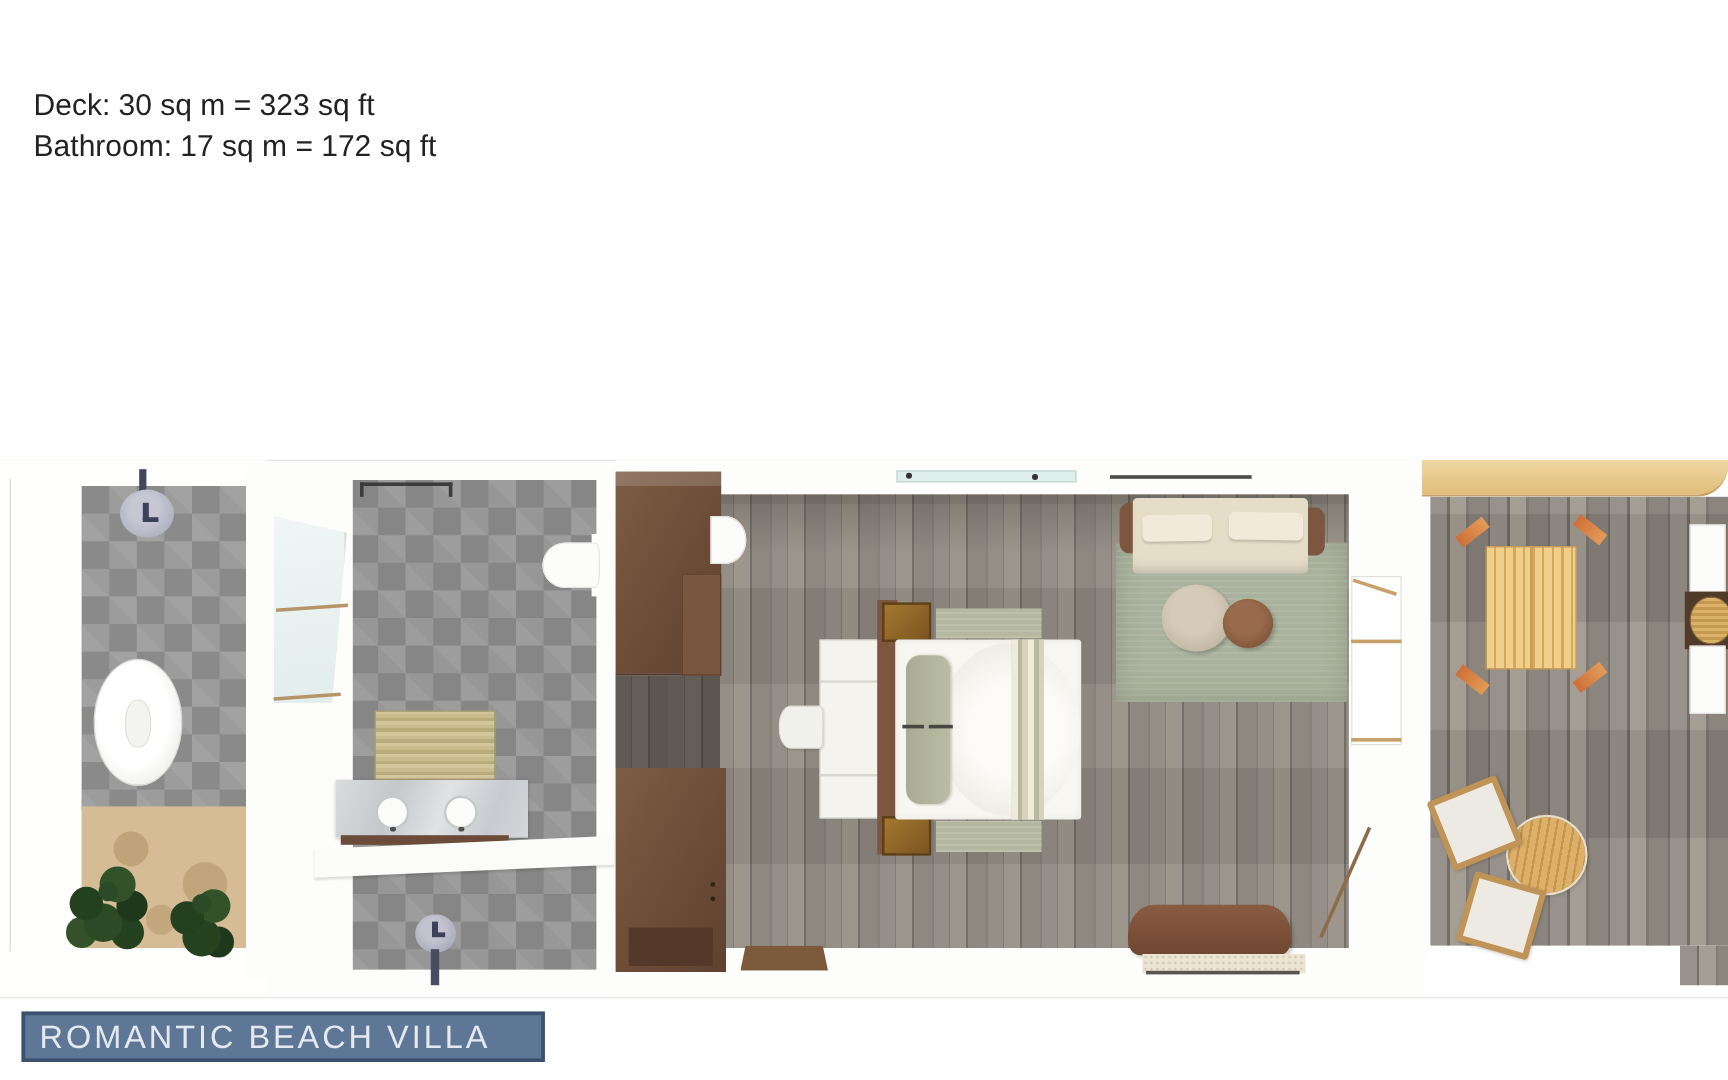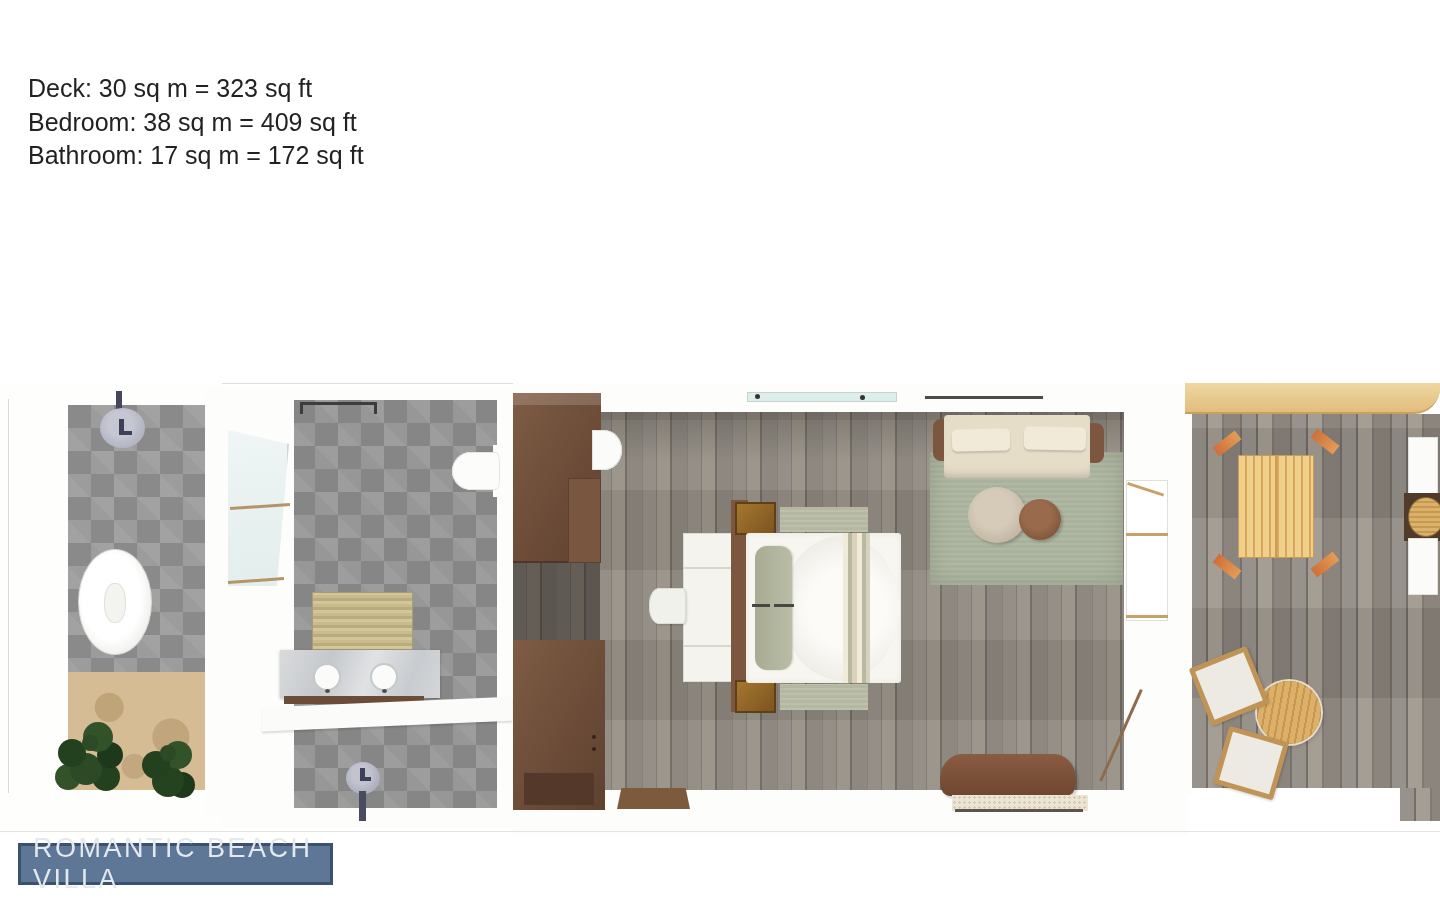--- a/index.html
+++ b/index.html
@@ -3,21 +3,21 @@
 <meta charset="utf-8">
 <style>
   html,body{margin:0;padding:0;background:#ffffff;}
   .page{position:relative;width:1440px;height:900px;background:#ffffff;overflow:hidden;
         font-family:"Liberation Sans",sans-serif;}
   
   .title{position:absolute;left:28px;top:30px;font-size:28px;font-weight:bold;color:#1b1b1b;
          letter-spacing:.5px;border-bottom:3px solid #1b1b1b;padding-bottom:1px;}
   .specs{position:absolute;left:28px;top:72px;font-size:25px;color:#222;line-height:33.5px;}
   
-  .badge{position:absolute;left:18px;top:843px;width:315px;height:42px;background:#5e7797;
+  .badge{position:absolute;left:18px;top:843px;width:436px;height:42px;background:#5e7797;
          border:3px solid #3a5170;box-sizing:border-box;display:flex;align-items:center;
          padding-left:12px;}
   .badge span{font-size:27px;color:#e3e9ee;letter-spacing:2.5px;}
   
   .plan{position:absolute;left:0;top:383px;width:1440px;height:452px;background:#fff;overflow:hidden;}
   .plan *{position:absolute;box-sizing:border-box;}
   .edge-top{left:0;top:0;width:1440px;height:1px;background:#dedede;}
   .edge-bottom{left:0;top:448px;width:1440px;height:1px;background:#e4e4e4;}
   
   .tiles{background-image:
@@ -191,21 +191,20 @@
   .deck-chair-1{left:1198px;top:272px;transform:rotate(-22deg);}
   .deck-chair-2{left:1220px;top:350px;height:60px;transform:rotate(16deg);}
 </style>
 </head>
 <body>
 
 <div class="page">
 
   <div class="specs">
     <div>Deck: 30 sq m = 323 sq ft</div>
-    <div>Bedroom: 38 sq m = 409 sq ft</div>
     <div>Bathroom: 17 sq m = 172 sq ft</div>
   </div>
 
   <div class="plan">
     <div class="edge-top"></div>
 
     <div class="outdoor-room"></div>
     <div class="outdoor-wall-line"></div>
     <div class="outdoor-tiles tiles"></div>
     <div class="sand"></div>

